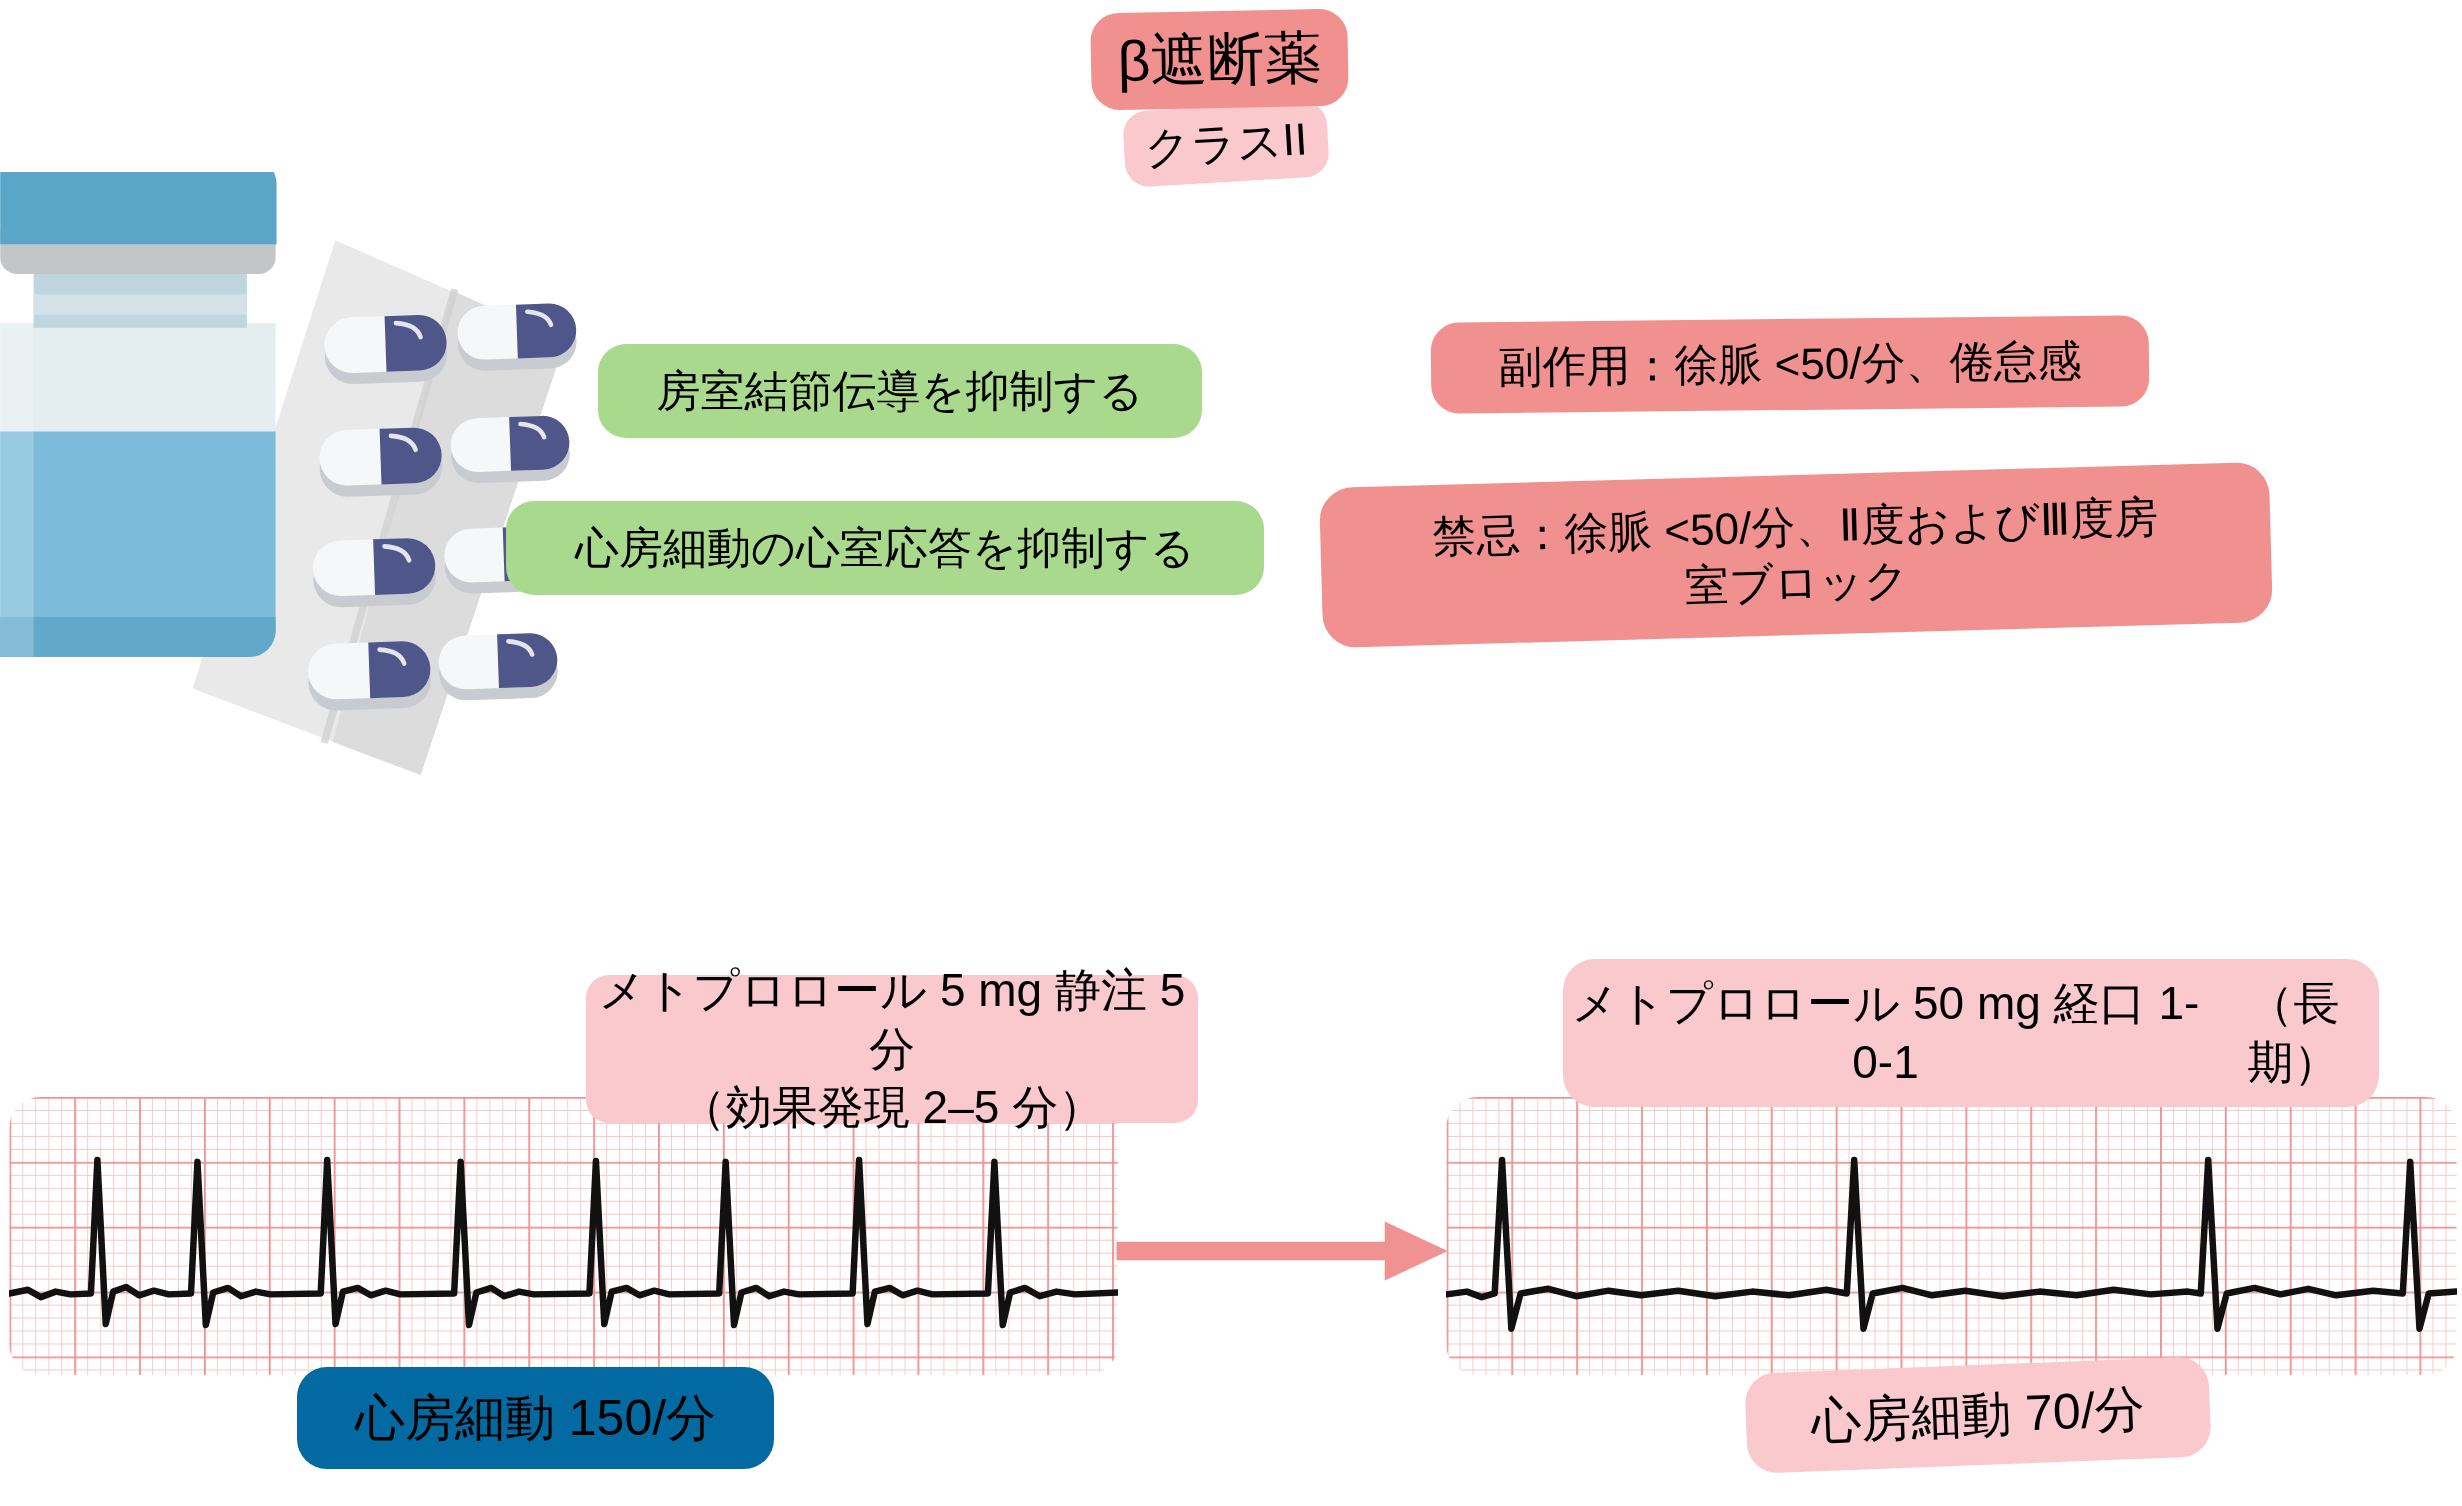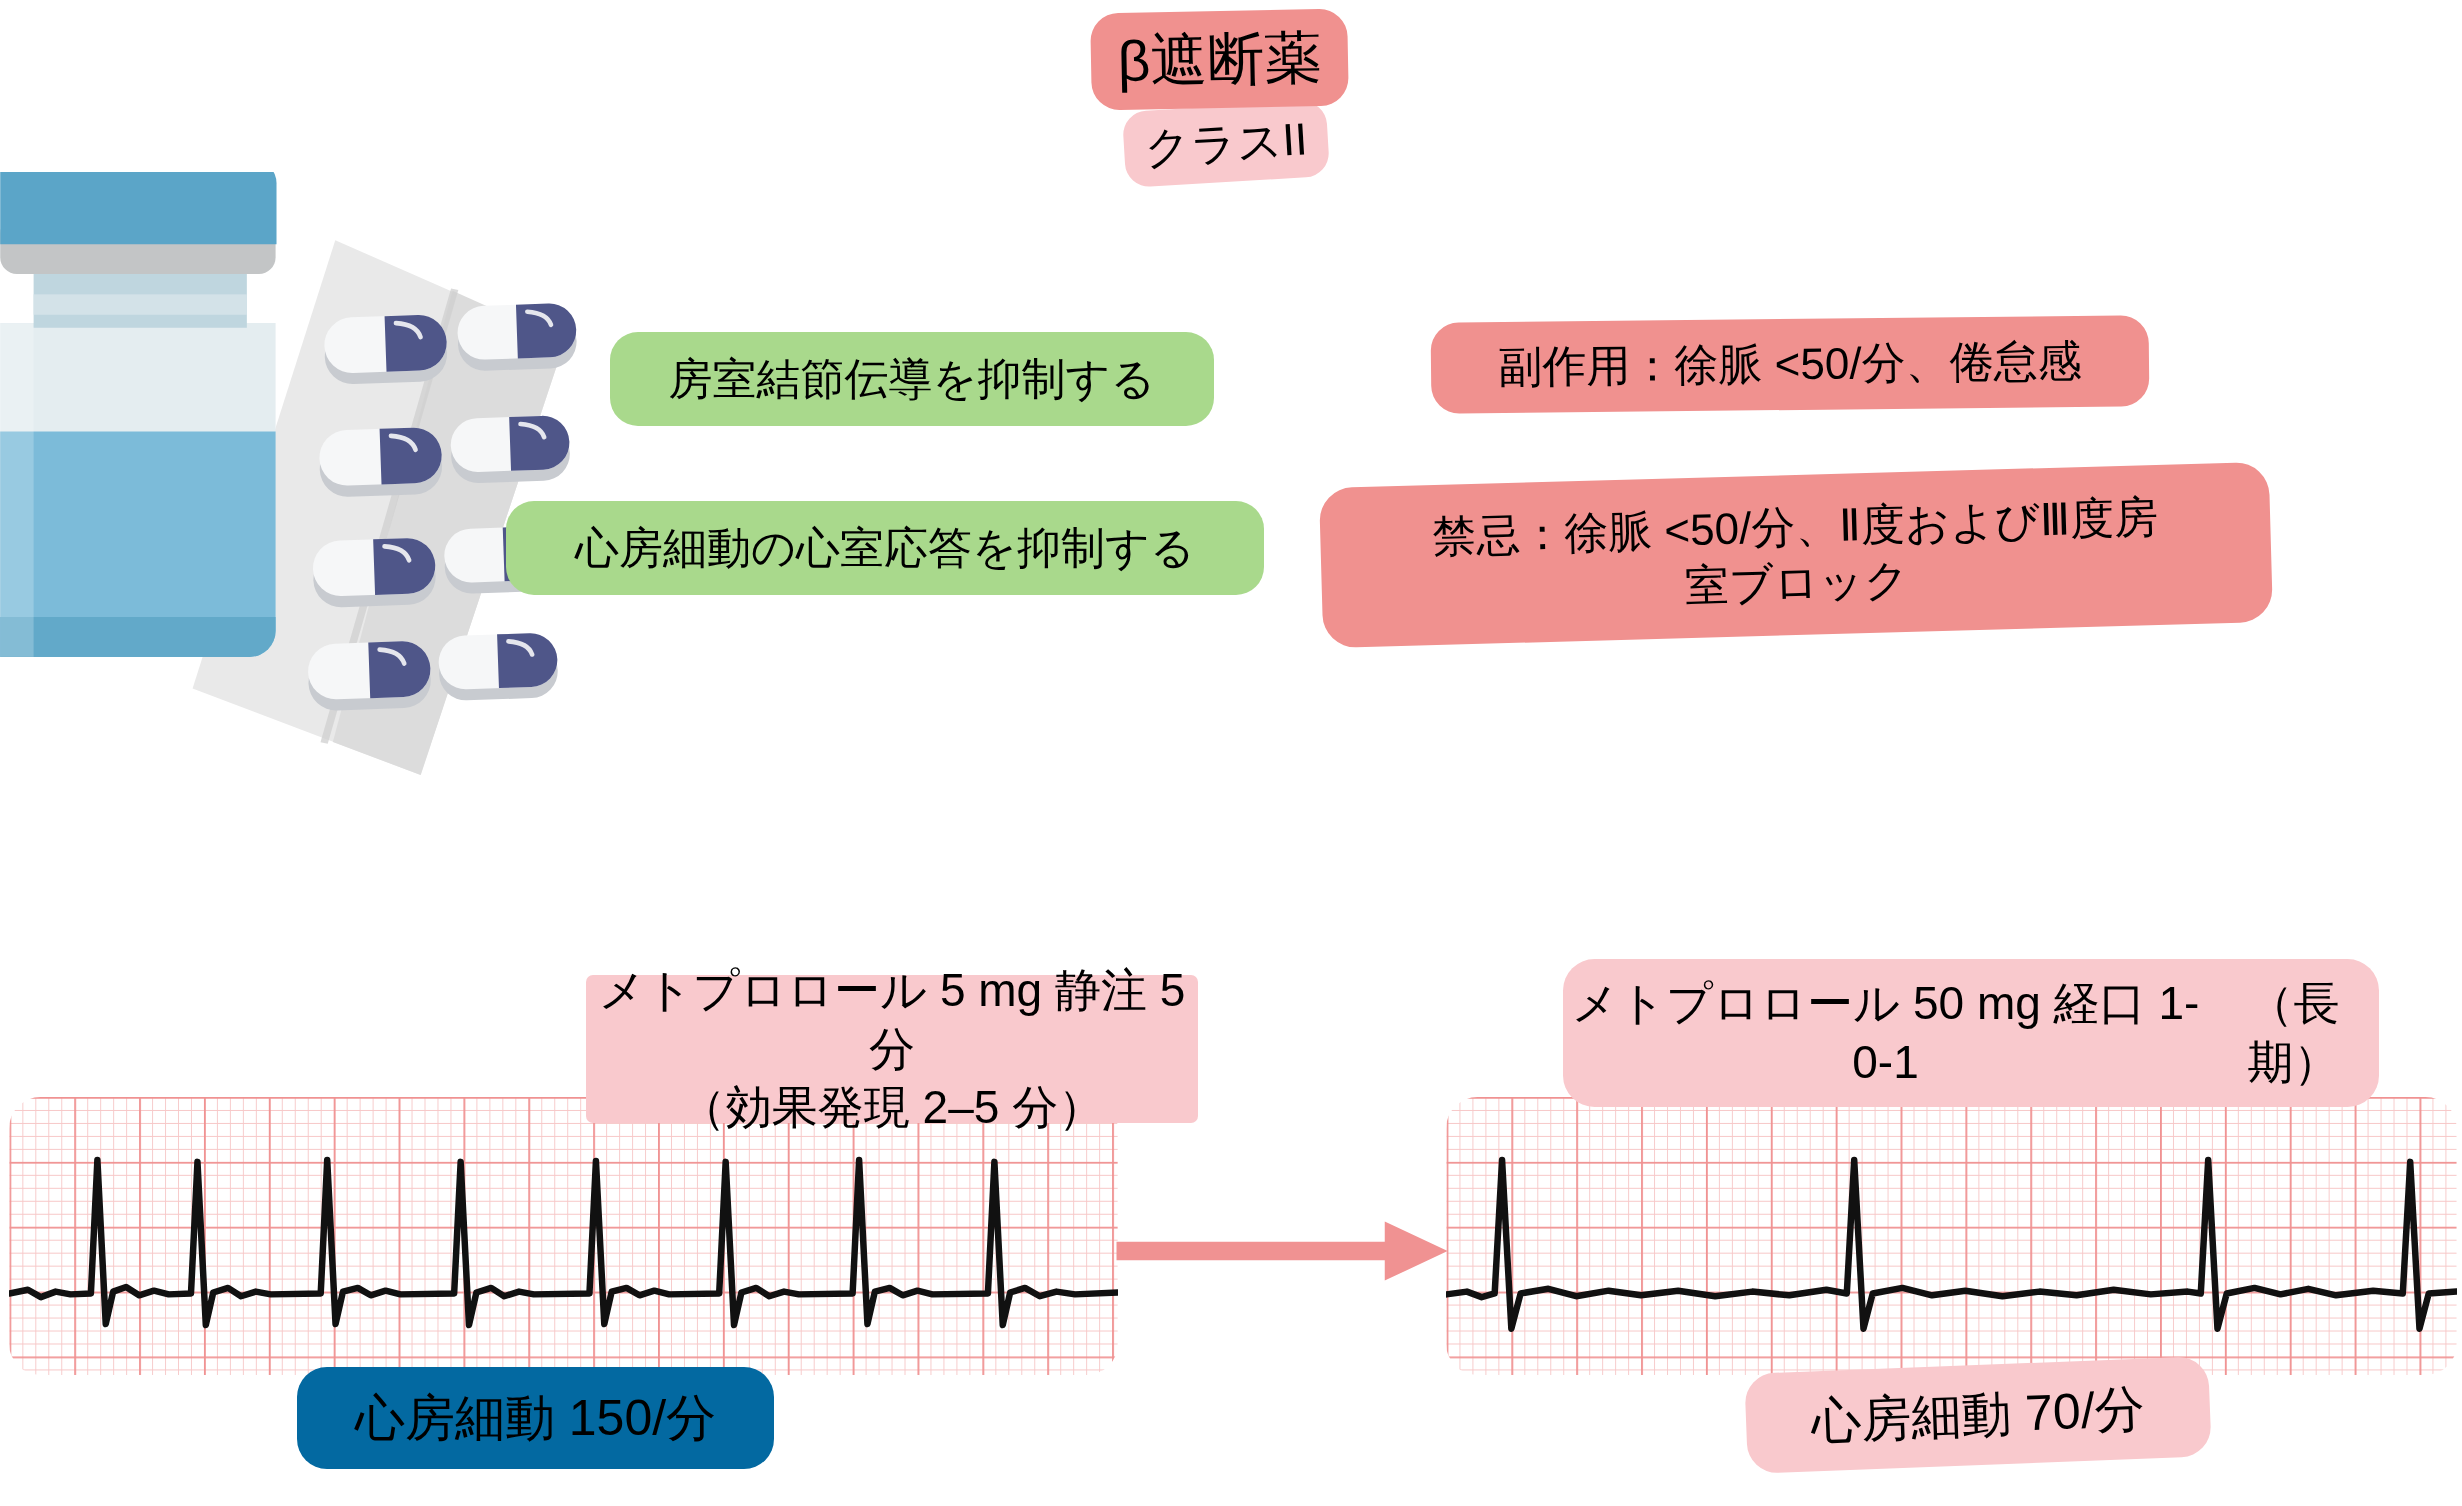--- a/index.html
+++ b/index.html
@@ -62,24 +62,23 @@
   }
 
   
   .chip-green {
     background: #A9D98C;
     font-size: 44px;
     border-radius: 28px;
   }
   .chip-effect-1 {
     left: 598px;
-    top: 332px;
+    top: 344px;
     width: 604px;
     height: 94px;
-    margin-left: 12px;
   }
   .chip-effect-2 {
     left: 506px;
     top: 501px;
     width: 758px;
     height: 94px;
   }
 
   
   .chip-pink {
@@ -126,21 +125,21 @@
   }
 
   
   .chip-dose-left {
     left: 586px;
     top: 975px;
     width: 612px;
     height: 148px;
     background: #F9C9CD;
     font-size: 46px;
-    border-radius: 7px;
+    border-radius: 23px;
     flex-direction: column;
     z-index: 8;
   }
   .chip-dose-right {
     left: 1563px;
     top: 959px;
     width: 816px;
     height: 148px;
     background: #F9C9CD;
     font-size: 46px;

